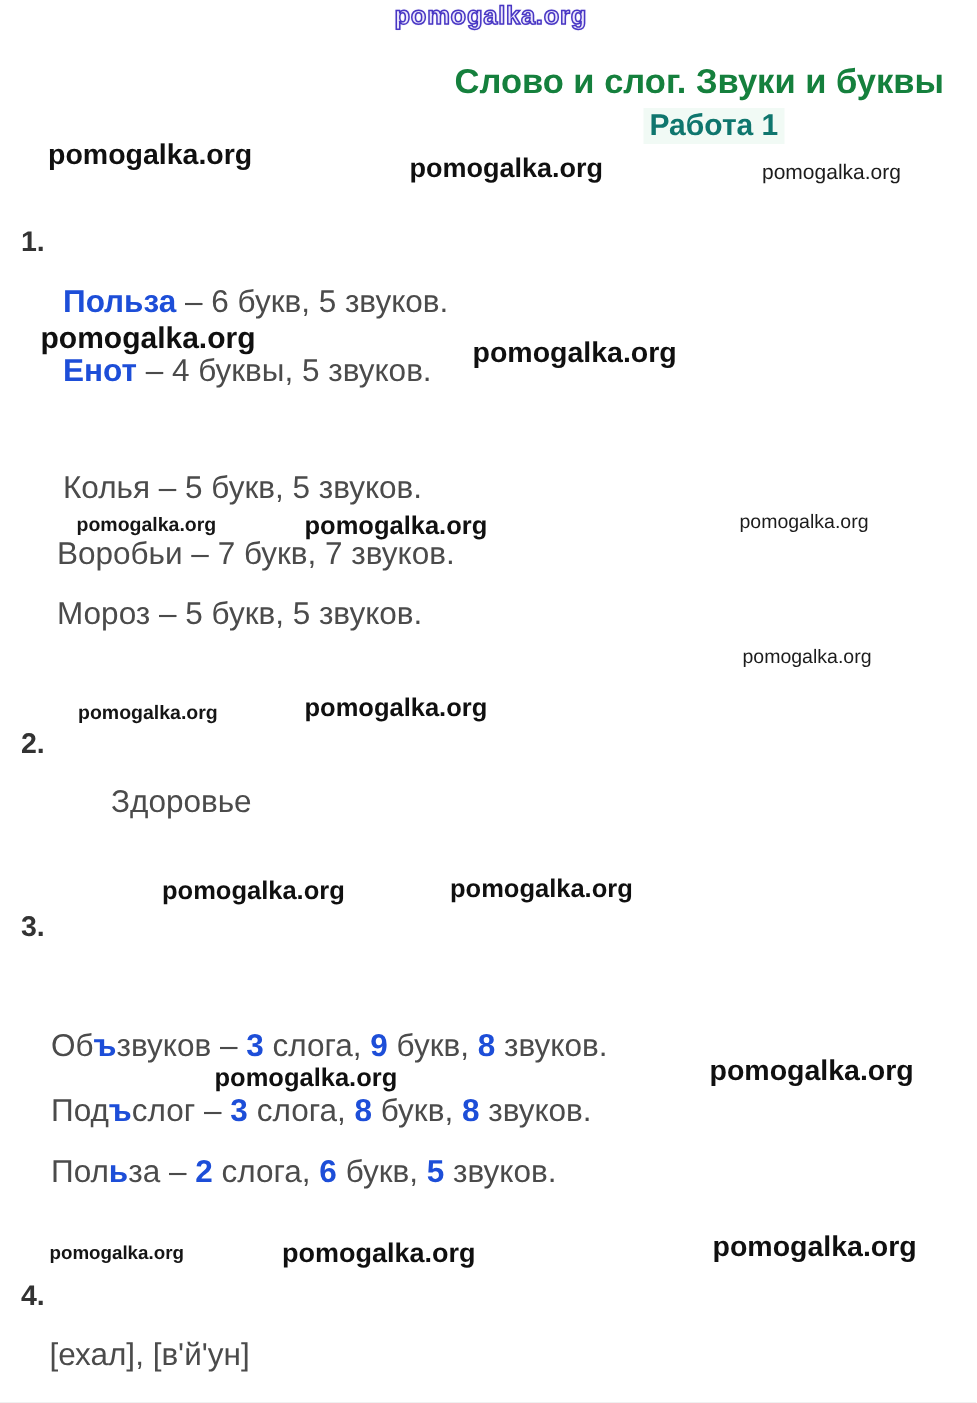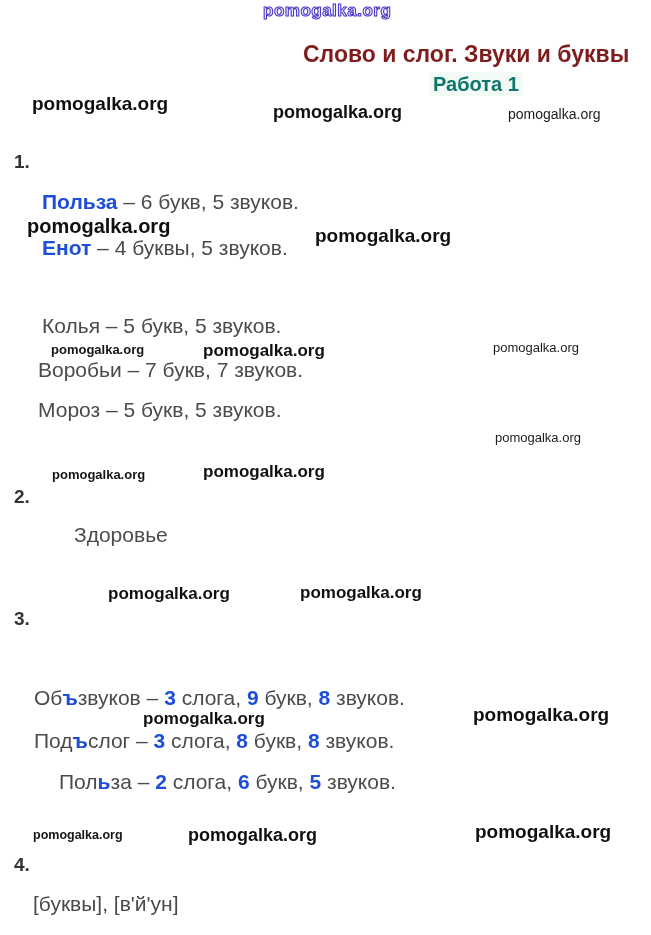--- a/index.html
+++ b/index.html
@@ -9,21 +9,21 @@
     height: 935px;
     background: #ffffff;
     overflow: hidden;
     font-family: "Liberation Sans", sans-serif;
     border-bottom: 2px solid #e2e2e2;
   }
 
   
   .title {
     position: absolute; left: 303px; top: 28px;
-    font-size: 23px; font-weight: 700; color: #7f1d1d;
+    font-size: 23px; font-weight: 700; color: #15803d;
     white-space: nowrap; line-height: 1;
   }
   .subtitle {
     position: absolute; left: 429px; top: 72px;
     font-size: 20px; font-weight: 700;
     background: #f1faf5; padding: 2px 4px;
     white-space: nowrap; line-height: 1;
   }
 
   
@@ -83,21 +83,21 @@
 
   .l11 { left: 42px; top: 190px; }
   .l12 { left: 42px; top: 236px; text-align: right; }
   .l13 { left: 42px; top: 314px; }
   .l14 { left: 38px; top: 358px; }
   .l15 { left: 38px; top: 398px; }
   .l21 { left: 34px; top: 523px; margin-left: 40px; }
   .l31 { left: 34px; top: 645px; }
   .l32 { left: 34px; top: 686px; }
   .l33 { left: 34px; top: 729px; }
-  .l34 { left: 34px; top: 770px; margin-left: 25px; }
+  .l34 { left: 34px; top: 770px; }
   .l41 { left: 33px; top: 892px; }
 </style>
 </head>
 <body>
 
 <div class="page">
 
   <div class="wm wm-purple">pomogalka.org</div>
   <div class="wm wm2  wm-b19">pomogalka.org</div>
   <div class="wm wm3  wm-b18">pomogalka.org</div>
@@ -130,15 +130,15 @@
 
   <div class="secnum n2">2.</div>
   <div class="line l21"><span>Здоровье</span></div>
 
   <div class="secnum n3">3.</div>
   <div class="line l32"><span>Об</span><span class="b">ъ</span><span>звуков – </span><span class="b">3</span><span> слога, </span><span class="b">9</span><span> букв, </span><span class="b">8</span><span> звуков.</span></div>
   <div class="line l33"><span>Под</span><span class="b">ъ</span><span>слог – </span><span class="b">3</span><span> слога, </span><span class="b">8</span><span> букв, </span><span class="b">8</span><span> звуков.</span></div>
   <div class="line l34"><span>Пол</span><span class="b">ь</span><span>за – </span><span class="b">2</span><span> слога, </span><span class="b">6</span><span> букв, </span><span class="b">5</span><span> звуков.</span></div>
 
   <div class="secnum n4">4.</div>
-  <div class="line l41"><span>[буквы], [в'й'ун]</span></div>
+  <div class="line l41"><span>[ехал], [в'й'ун]</span></div>
 
 </div>
 
 </body></html>

